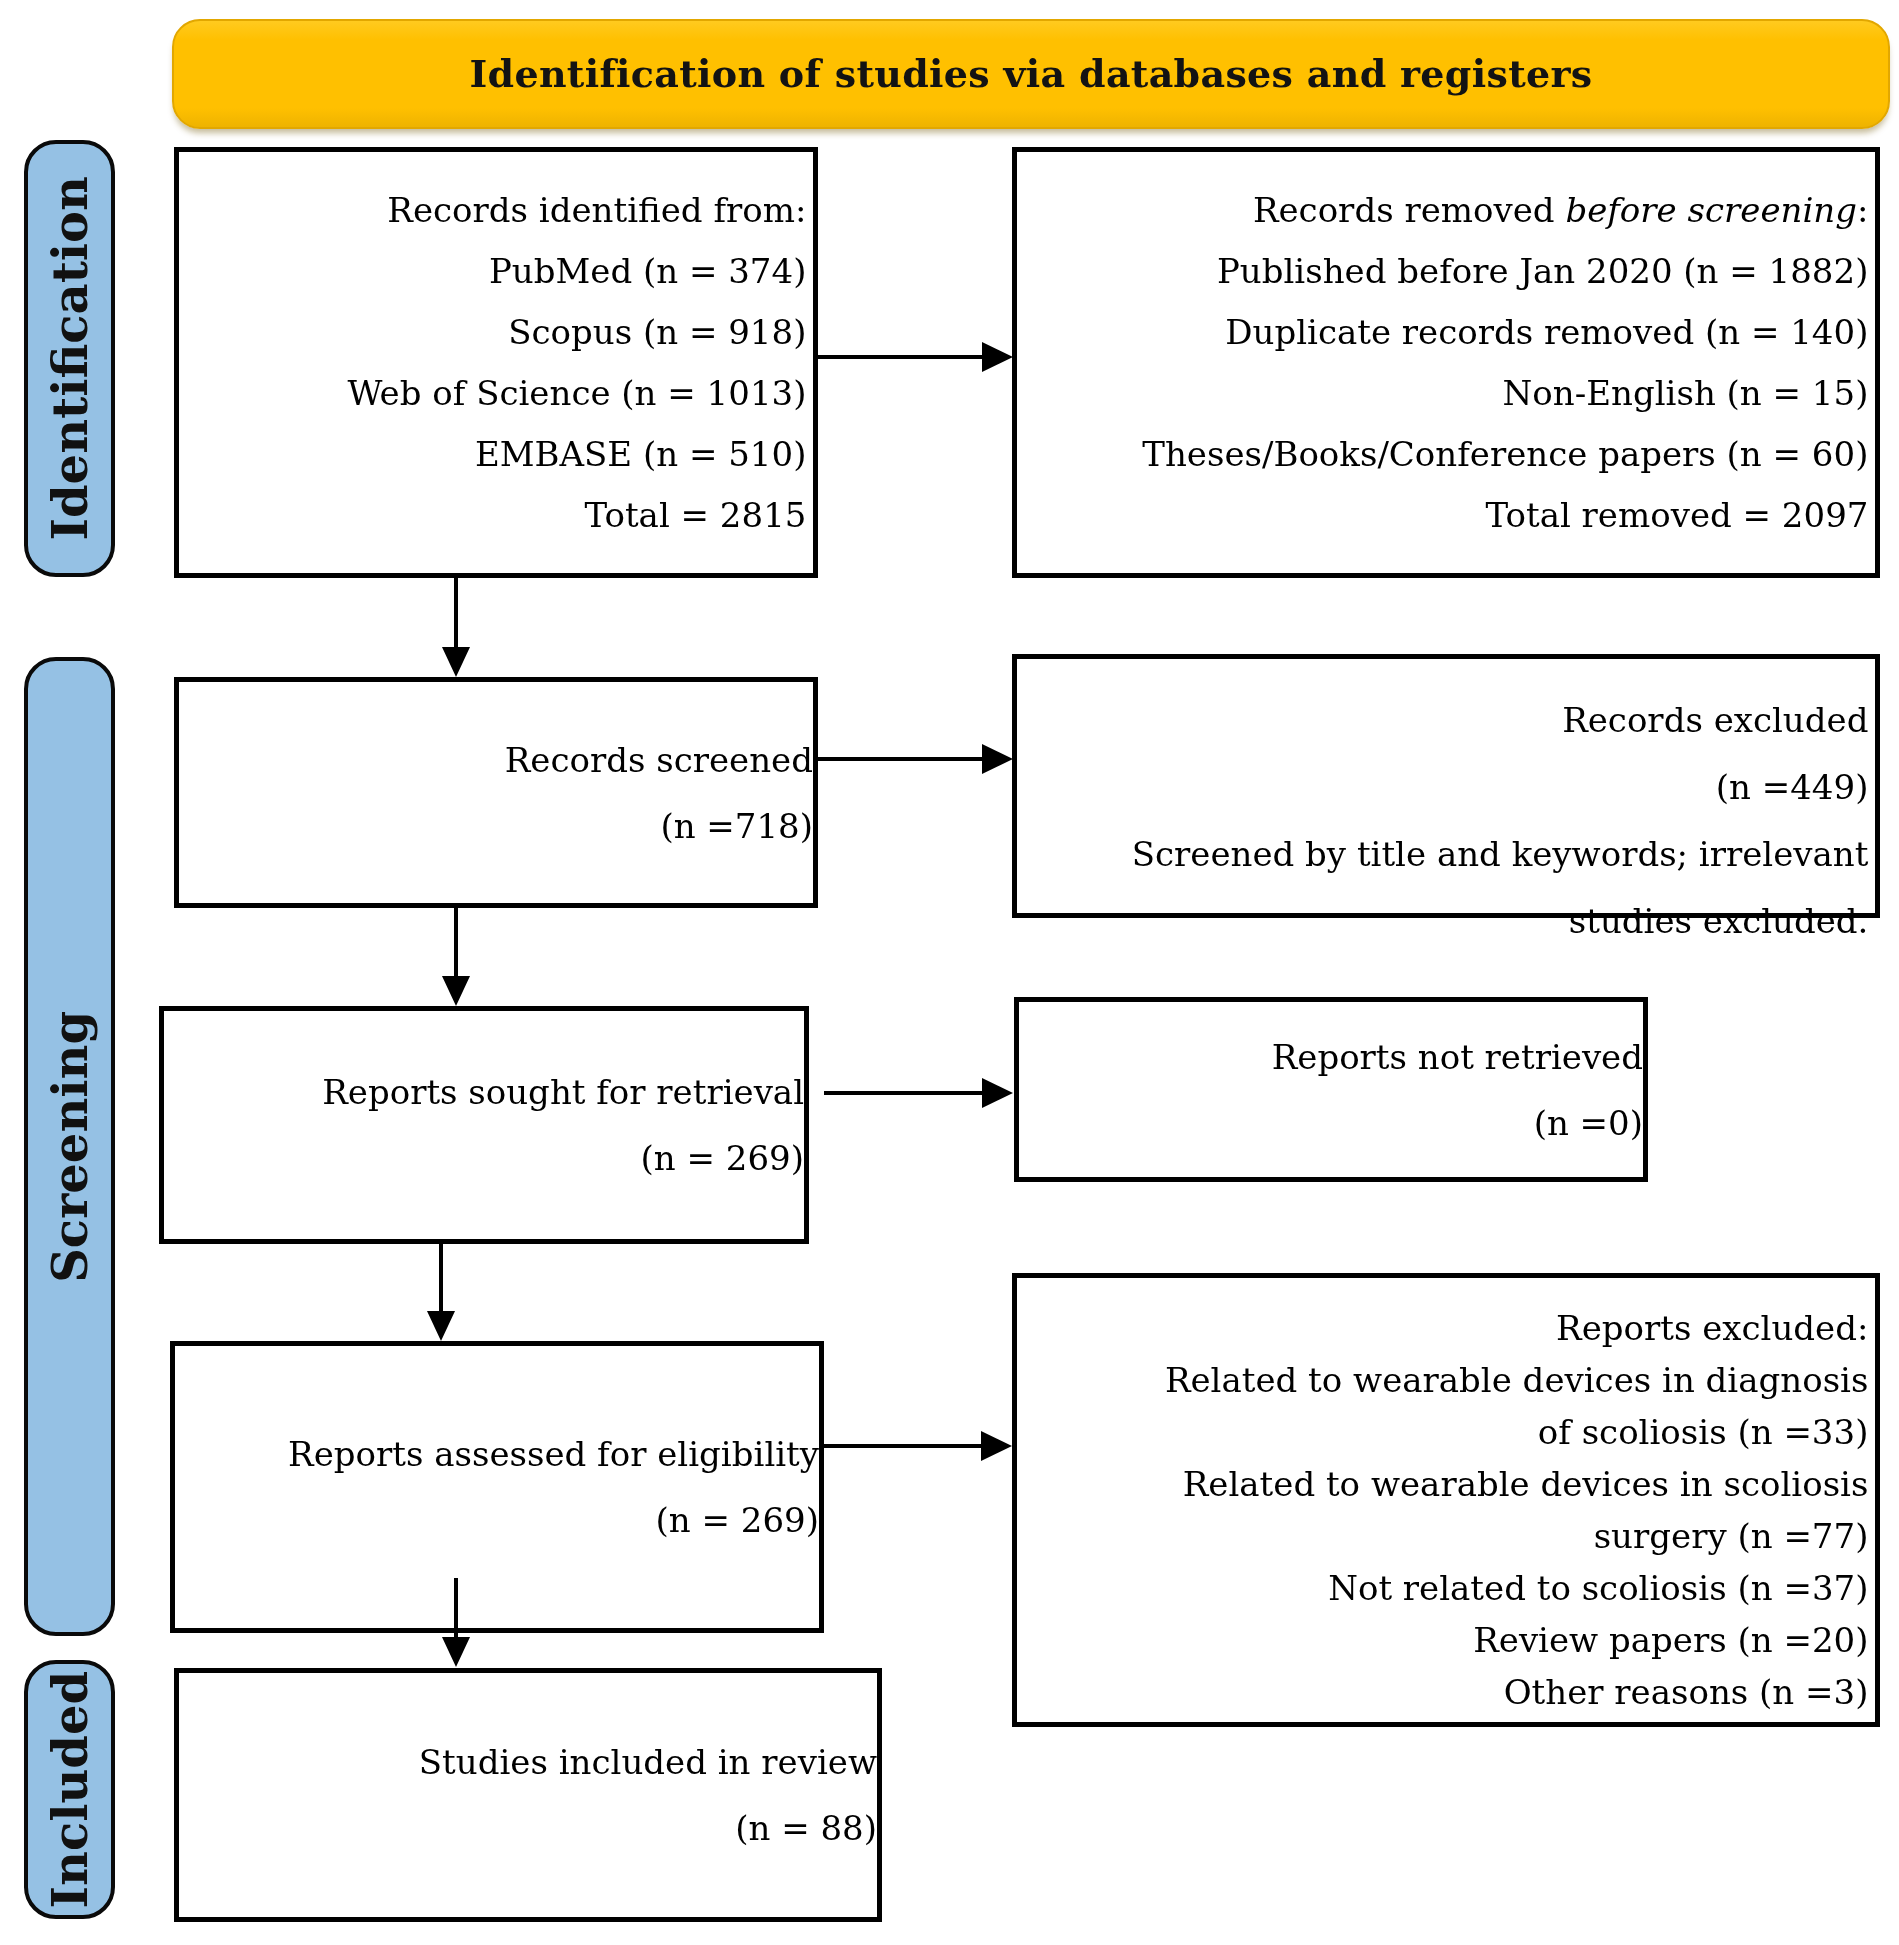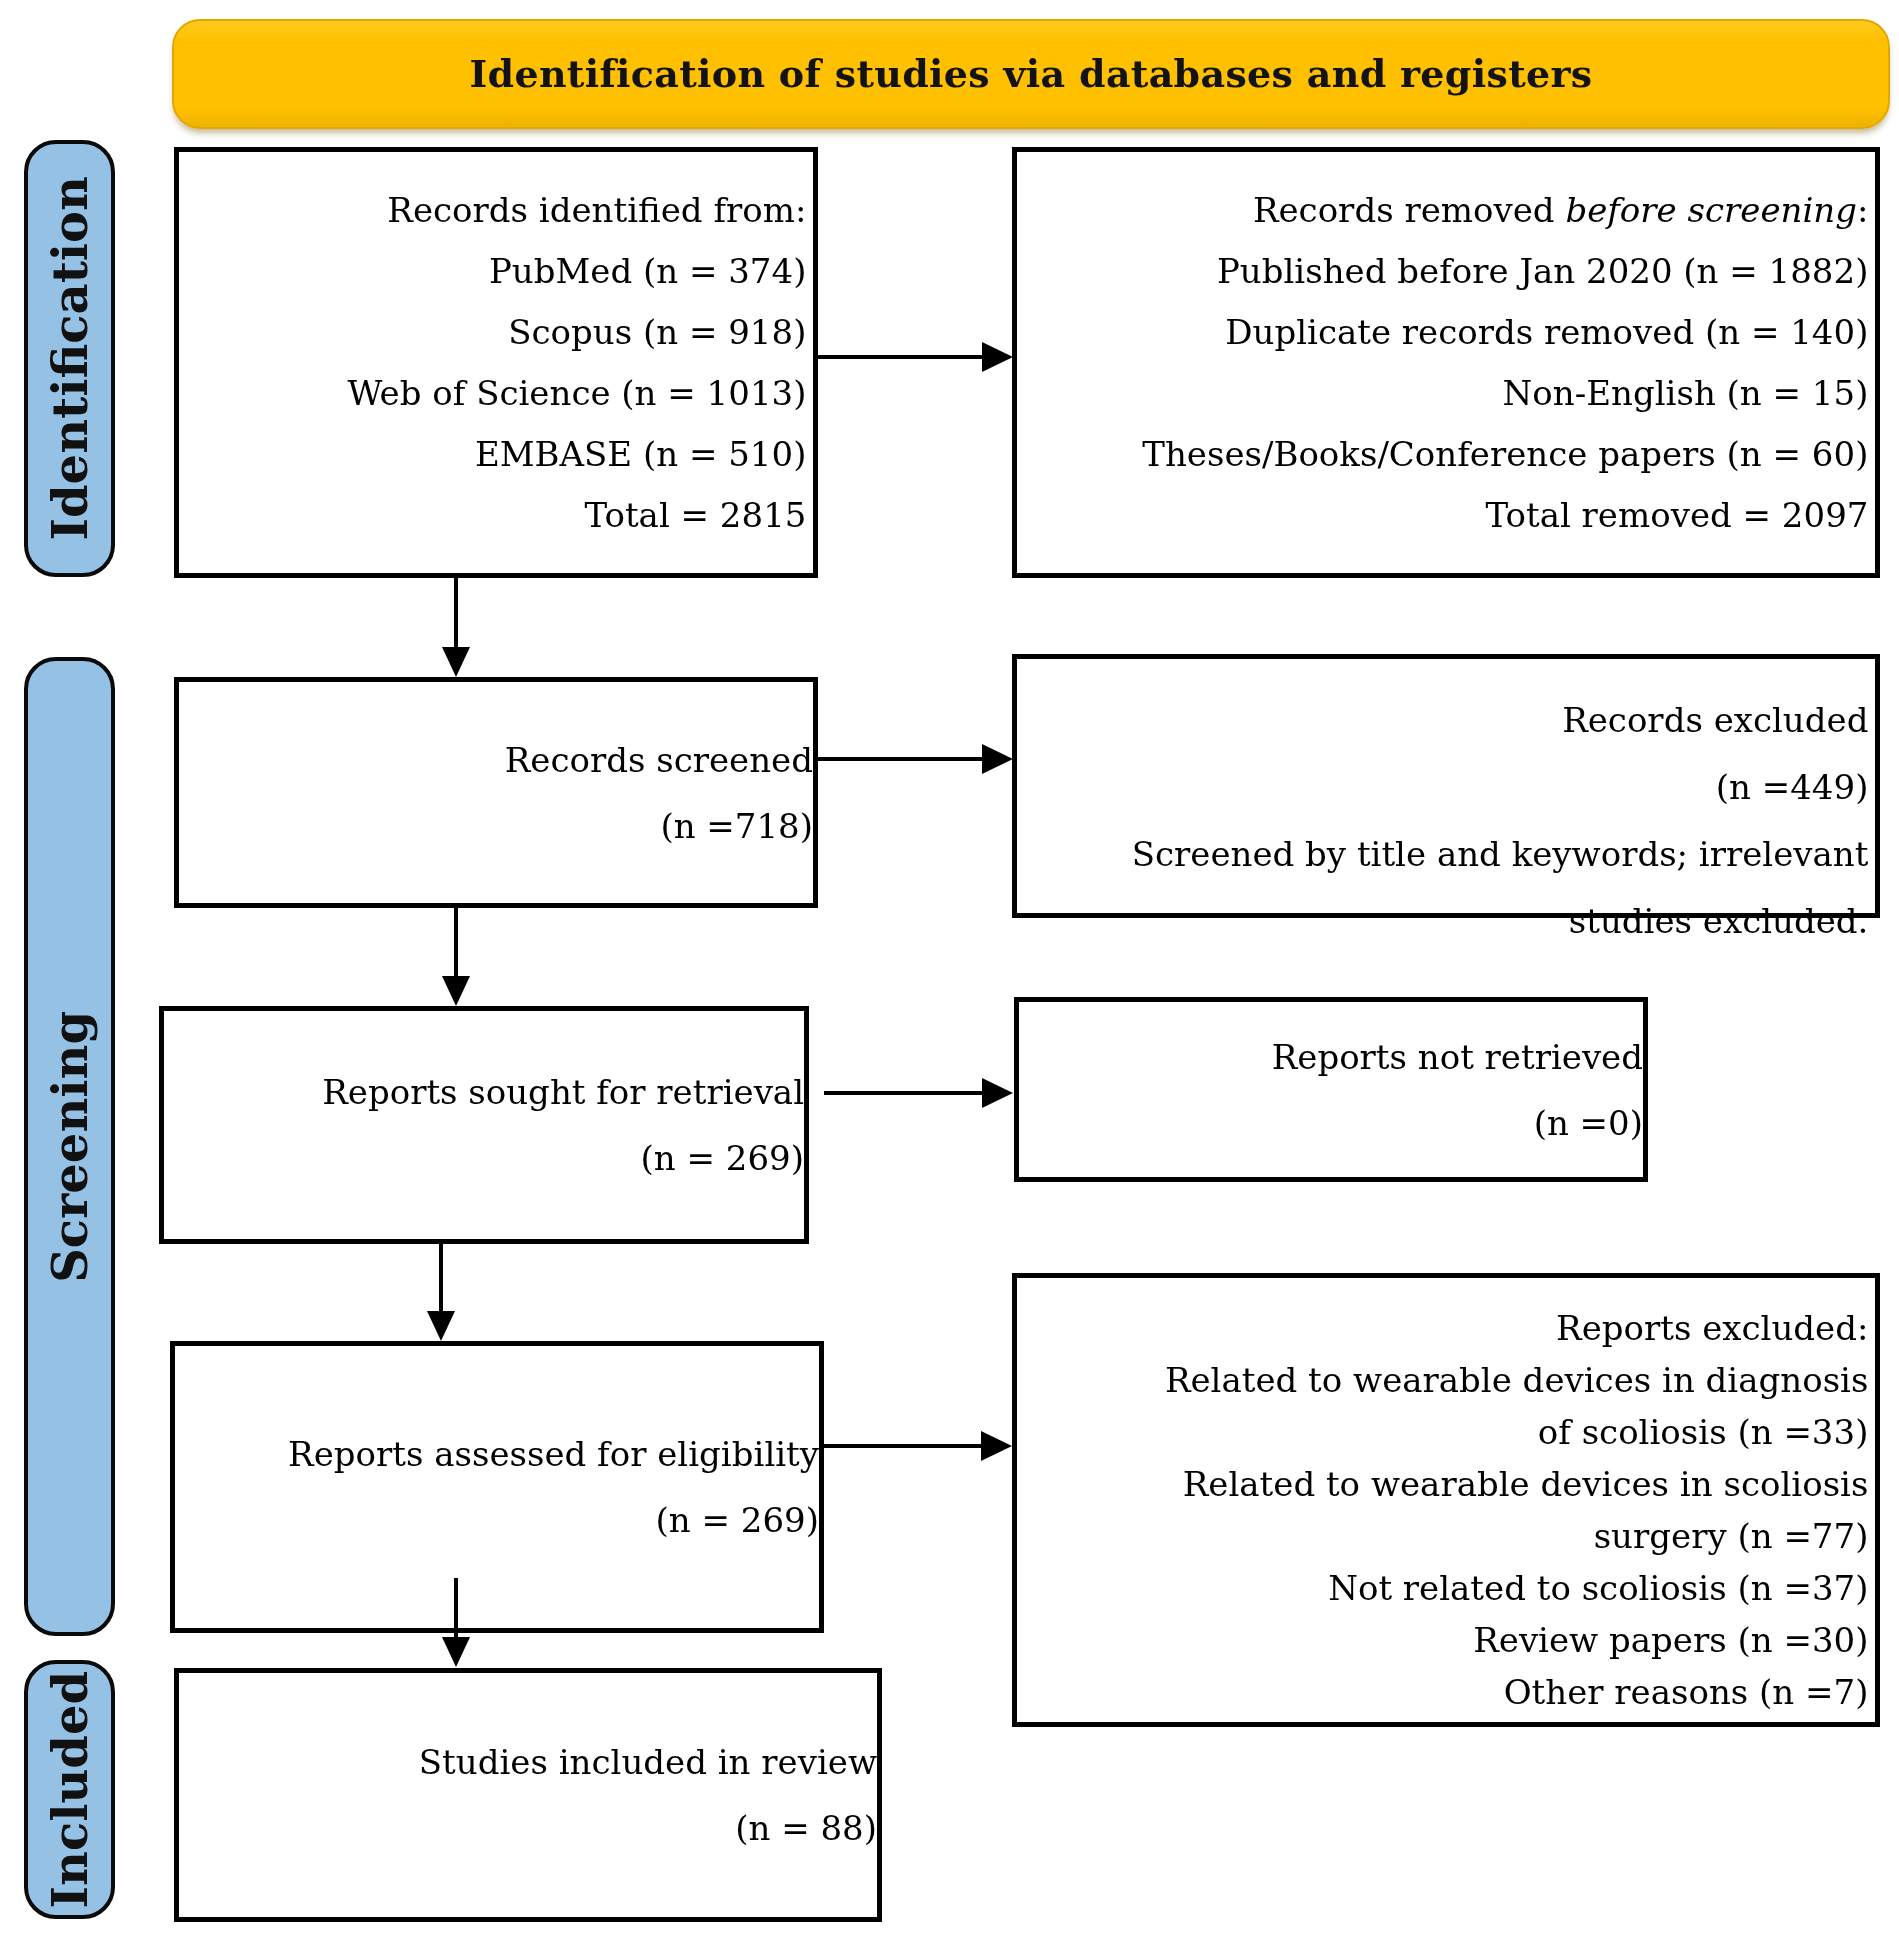--- a/index.html
+++ b/index.html
@@ -130,22 +130,22 @@
       <div class="line">Reports assessed for eligibility</div>
       <div class="line">(n = 269)</div>
     </div>
   <div class="box box-r4">
       <div class="line">Reports excluded:</div>
       <div class="line indent">Related to wearable devices in diagnosis</div>
       <div class="line indent">of scoliosis (n =33)</div>
       <div class="line indent">Related to wearable devices in scoliosis</div>
       <div class="line indent">surgery (n =77)</div>
       <div class="line indent">Not related to scoliosis (n =37)</div>
-      <div class="line indent">Review papers (n =30)</div>
-      <div class="line indent">Other reasons (n =7)</div>
+      <div class="line indent">Review papers (n =20)</div>
+      <div class="line indent">Other reasons (n =3)</div>
     </div>
   <div class="box box-l5 v-center">
       <div class="line">Studies included in review</div>
       <div class="line">(n = 88)</div>
     </div>
 
   <div class="arrow-h arrow-h1"></div>
   <div class="arrow-h arrow-h2"></div>
   <div class="arrow-h arrow-h3"></div>
   <div class="arrow-h arrow-h4"></div>

